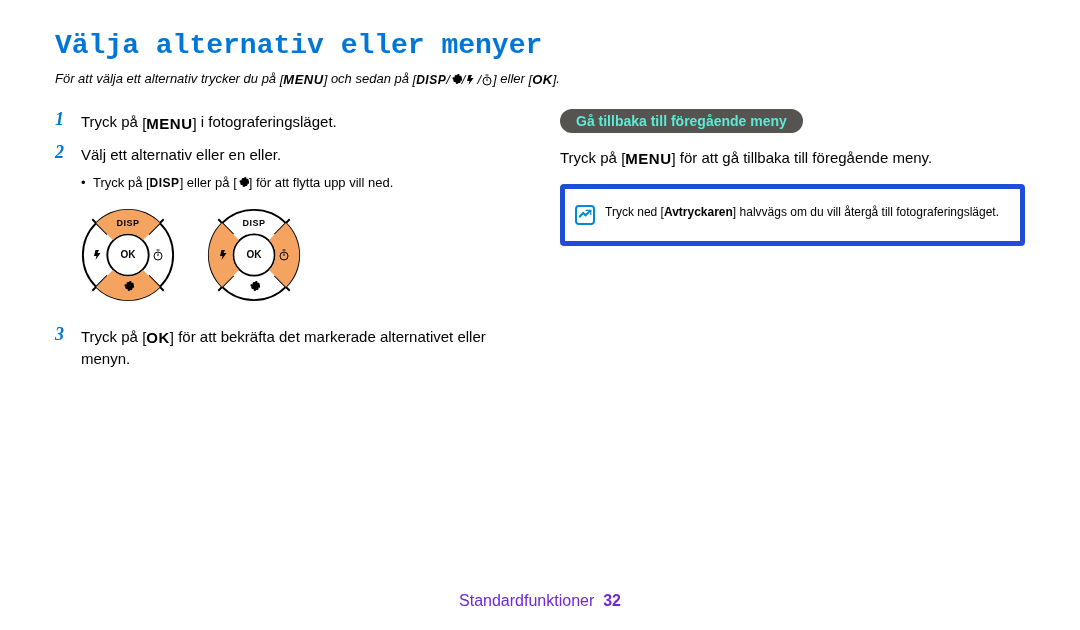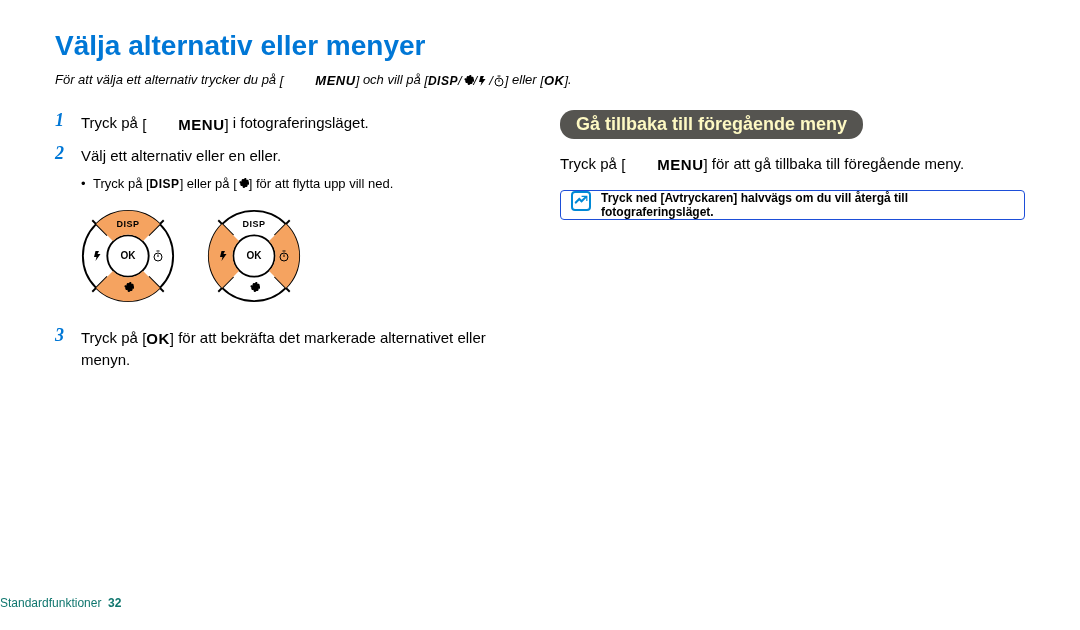--- a/index.html
+++ b/index.html
@@ -13,34 +13,35 @@
     font-size: 14px;
   }
   .page {
     padding: 30px 55px 0 55px;
   }
   h1.title {
     color: #0077d6;
     font-size: 28px;
     font-weight: bold;
     margin-bottom: 10px;
+    font-family: Liberation Mono, monospace;
   }
   .intro {
     font-size: 13px;
     margin-bottom: 22px;
     font-style: italic;
   }
   .bracket-label {
     display: inline-flex;
     align-items: center;
     vertical-align: middle;
   }
   .bracket-label::before { content: "["; }
   .bracket-label::after  { content: "]"; }
-  .menu-word { font-family: Arial, sans-serif; font-weight: 900; letter-spacing: 0.5px; margin-left: 32px; }
+  .menu-word { font-family: Arial, sans-serif; font-weight: 900; letter-spacing: 0.5px; }
   .ok-word   { font-family: Arial, sans-serif; font-weight: 900; letter-spacing: 0.5px; }
   .disp-word { font-family: Arial, sans-serif; font-weight: 900; letter-spacing: 0.5px; font-size: 12px; }
   .icon-flower, .icon-flash, .icon-timer { display: inline-block; width: 12px; height: 12px; position: relative; vertical-align: middle; }
   .icon-flower svg, .icon-flash svg, .icon-timer svg { width: 100%; height: 100%; display: block; }
   .cols {
     display: flex;
     gap: 40px;
   }
   .col { flex: 1 1 0; }
   .step {
@@ -98,74 +99,73 @@
     font-weight: bold;
   }
   .dial .d-top    { top: 10px;  left: 0; right: 0; font-weight: 900; font-size: 9px; letter-spacing: 0.5px; }
   .dial .d-bottom { bottom: 9px; left: 0; right: 0; }
   .dial .d-left   { left: 9px;  top: 0; bottom: 0; width: 16px; }
   .dial .d-right  { right: 9px; top: 0; bottom: 0; width: 16px; }
   .dial .d-center { top: 0; left: 0; right: 0; bottom: 0; font-size: 10px; font-weight: 600; }
   .pill {
     display: inline-block;
     background: #555450;
-    color: #fef9c3;
+    color: #5eead4;
     border-radius: 14px;
     padding: 4px 16px;
-    font-size: 18px;
+    font-size: 14px;
     font-weight: bold;
     margin-bottom: 14px;
   }
   .right-text {
     font-size: 15px;
     line-height: 1.5;
     margin-bottom: 14px;
   }
   .info-box {
-    border: 1px solid #1d4ed8;
+    border: 5px solid #1d4ed8;
     border-radius: 4px;
-    padding: 0 10px;
+    padding: 16px 10px;
     display: flex;
     align-items: flex-start;
     gap: 10px;
     font-size: 12px;
-    font-weight: bold;
   }
   .info-icon {
     width: 20px; height: 20px;
     border: 2px solid #0089d6;
     border-radius: 4px;
     color: #0089d6;
     display: flex; align-items: center; justify-content: center;
     flex: 0 0 auto;
     font-size: 14px;
     font-weight: bold;
   }
   .footer {
     position: absolute;
     bottom: 20px;
     left: 0; right: 0;
-    text-align: left;
-    font-size: 12px;
-    color: #0f766e;
+    text-align: center;
+    font-size: 16px;
+    color: #6d28d9;
   }
   .footer .pg { font-weight: bold; }
 </style>
 </head>
 <body>
 
 <div class="page">
   <h1 class="title">Välja alternativ eller menyer</h1>
 
   <p class="intro">
     <span>För att välja ett alternativ trycker du på </span>
     <span class="bracket-label">
         <span class="menu-word">MENU</span>
       </span>
-    <span> och vill på </span>
+    <span> och sedan på </span>
     <span class="bracket-label">
       <span class="disp-word">DISP</span>/<span class="icon-flower">
           <svg viewBox="0 0 24 24">
             <path fill="currentColor" d="M12 2c-1.5 0-3 1.2-3 3 0 .7.2 1.3.6 1.8C8 6.3 6.5 6 5.5 7c-1.3 1.3-.6 3.7 1.4 4.5-.2.5-.4 1-.4 1.5 0 1.8 1.2 3 3 3 .7 0 1.3-.2 1.8-.6-.5 1.6-.2 3 1 4 1.3 1 3.6.4 4.5-1.6.5.2 1 .4 1.5.4 1.8 0 3-1.2 3-3 0-.7-.2-1.3-.6-1.8 1.6.5 3 .2 4-1 1-1.3.4-3.6-1.6-4.5.2-.5.4-1 .4-1.5 0-1.8-1.2-3-3-3-.7 0-1.3.2-1.8.6.5-1.6.2-3-1-4C16.4 0 14.1.6 13.2 2.6 12.8 2.2 12.4 2 12 2z"></path>
           </svg>
         </span>/<span class="icon-flash">
           <svg viewBox="0 0 24 24">
             <path fill="currentColor" d="M7 2l-3 12h5l-2 8 10-14h-6l3-6z"></path>
           </svg>
         </span>/<span class="icon-timer">

